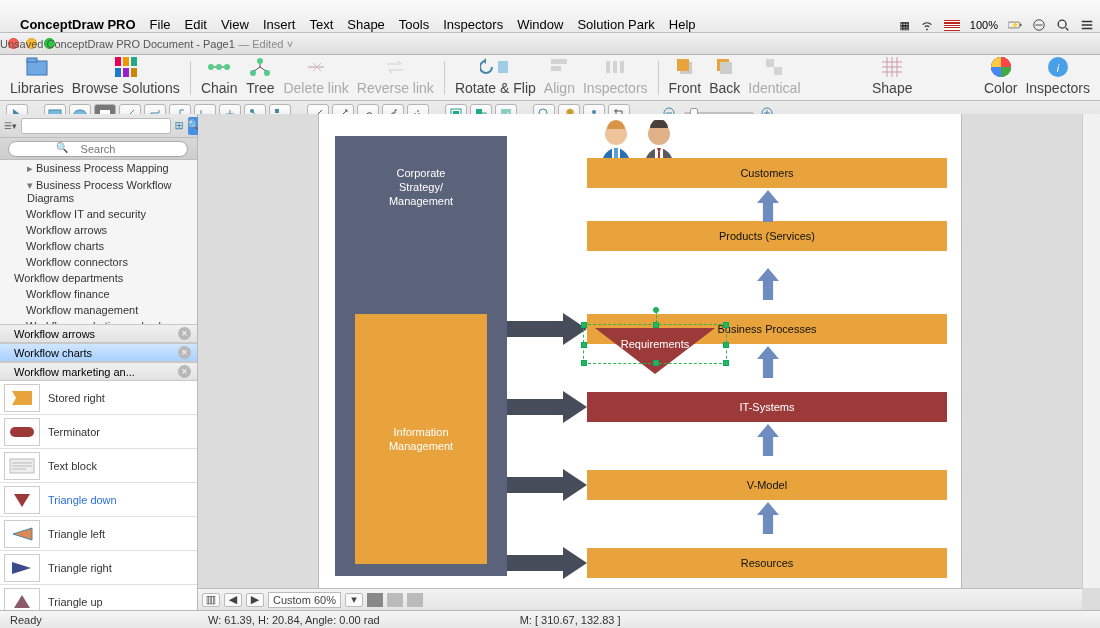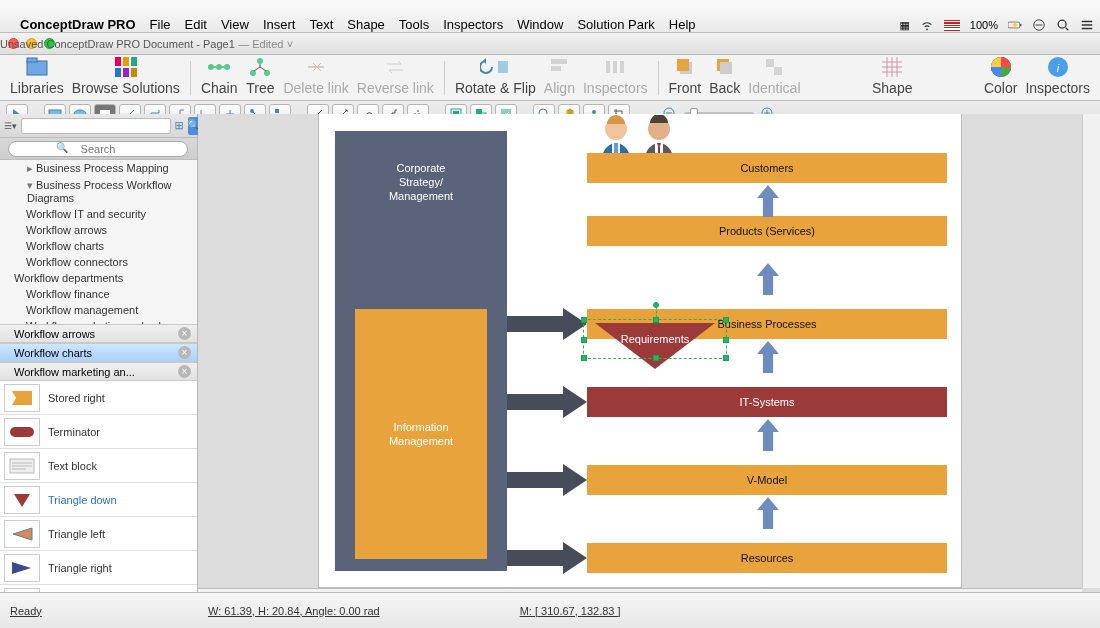--- a/index.html
+++ b/index.html
@@ -55,21 +55,21 @@
 .tabbar .tab.selected { background:linear-gradient(#cfe6ff,#a9d1ff); }
 .tabbar .tab .x { width:13px; height:13px; border-radius:50%; background:#b8b8b8; color:#fff; font-size:10px; display:flex; align-items:center; justify-content:center; }
 .shapes { flex:1; overflow:auto; }
 .shapes .srow { display:flex; align-items:center; height:34px; border-bottom:1px solid #e0e0e0; background:#fff; }
 .shapes .srow .thumb { width:36px; height:28px; margin:0 4px; border:1px solid #ccc; background:#fff; display:flex; align-items:center; justify-content:center; }
 .shapes .srow .nm { padding-left:4px; color:#333; }
 .shapes .srow.sel .nm { color:#2a6fd6; }
 
 
 .canvasarea { position:absolute; left:198px; right:0; top:114px; bottom:18px; background:#dcdcdc; }
-.canvas-scroll { position:absolute; left:0px; right:18px; top:0px; bottom:22px; overflow:hidden; display:flex; align-items:flex-end; justify-content:center; }
+.canvas-scroll { position:absolute; left:0px; right:18px; top:0px; bottom:22px; overflow:hidden; display:flex; align-items:center; justify-content:center; }
 .page { position:relative; width:644px; height:480px; background:#fff; border:1px solid #bbb; margin-top:4px; }
 
 
 .bigbox { position:absolute; left:16px; top:22px; width:172px; height:440px; background:#5b637b; color:#fff; text-align:center; padding-top:30px; font-size:11px; line-height:14px; }
 .orangebox { position:absolute; left:36px; top:200px; width:132px; height:250px; background:#e8a33d; color:#fff; display:flex; align-items:center; justify-content:center; text-align:center; font-size:11px; line-height:14px; }
 .bar { position:absolute; left:268px; width:360px; height:30px; background:#e8a33d; color:#111; display:flex; align-items:center; justify-content:center; font-size:11px; }
 .bar.red { background:#9c3a3a; color:#fff; }
 .darrow { position:absolute; }
 .uparrow { position:absolute; width:30px; height:32px; }
 .tri-req { position:absolute; }
@@ -81,21 +81,21 @@
 .canvasbar { position:absolute; left:0; right:18px; bottom:0; height:22px; background:linear-gradient(#f3f3f3,#e4e4e4); border-top:1px solid #bdbdbd; display:flex; align-items:center; gap:4px; padding:0 4px; font-size:10px; color:#444; }
 .cb-btn { width:18px; height:14px; border:1px solid #bbb; background:#fafafa; border-radius:2px; display:flex; align-items:center; justify-content:center; }
 .zoombox { border:1px solid #bbb; background:#fff; padding:1px 4px; }
 .pg-tab { width:16px; height:14px; background:#bbb; }
 .pg-tab.a { background:#888; }
 
 
 .vscroll { position:absolute; right:0; top:0; bottom:22px; width:18px; background:#f1f1f1; border-left:1px solid #ccc; }
 
 
-.statusbar { position:absolute; left:0; right:0; bottom:0; height:36px; background:linear-gradient(#f6f6f6,#e6e6e6); border-top:1px solid #b8b8b8; display:flex; align-items:center; font-size:10px; color:#333;text-decoration:underline; }
+.statusbar { position:absolute; left:0; right:0; bottom:0; height:18px; background:linear-gradient(#f6f6f6,#e6e6e6); border-top:1px solid #b8b8b8; display:flex; align-items:center; font-size:10px; color:#333; }
 .statusbar .sec { padding:0 10px; }
 .statusbar .sec:first-child { width:198px; }
 
 
 .ic svg { display:block; }
 .flag { width:16px; height:11px; background:linear-gradient(#b22,#b22); display:inline-block; position:relative; }
 .flag::after{content:"";position:absolute;inset:0;background:repeating-linear-gradient(#b22 0 1.2px,#fff 1.2px 2.4px);}
 .flag::before{content:"";position:absolute;left:0;top:0;width:6px;height:5.5px;background:#23386b;}
 </style>
 </head>

